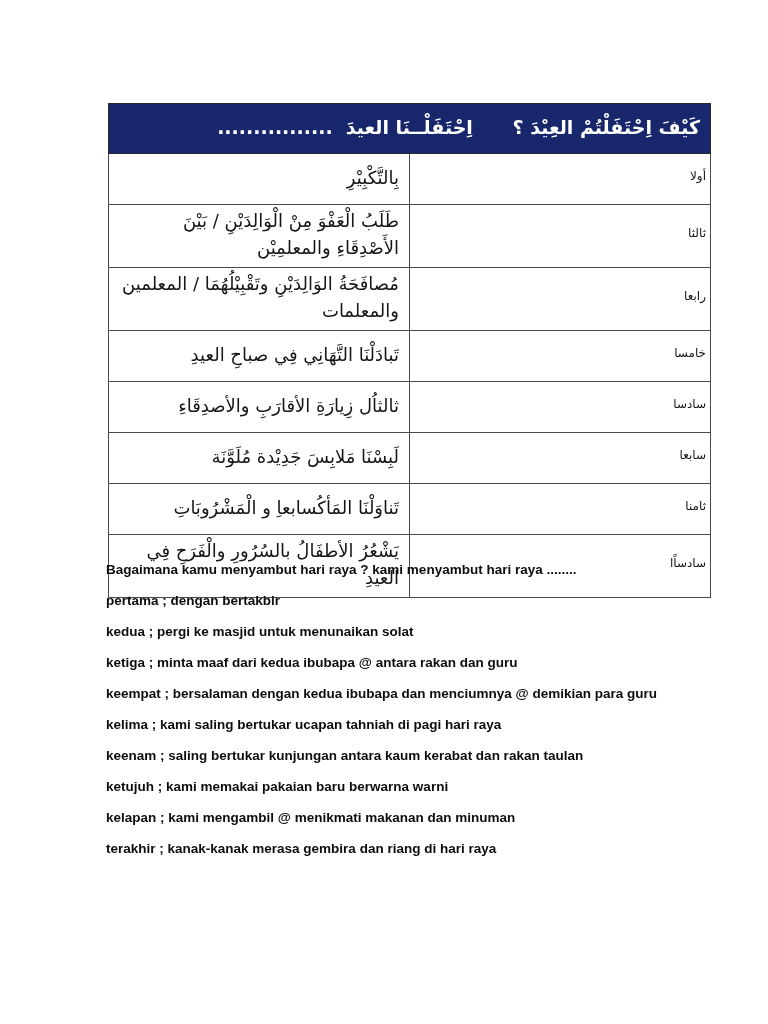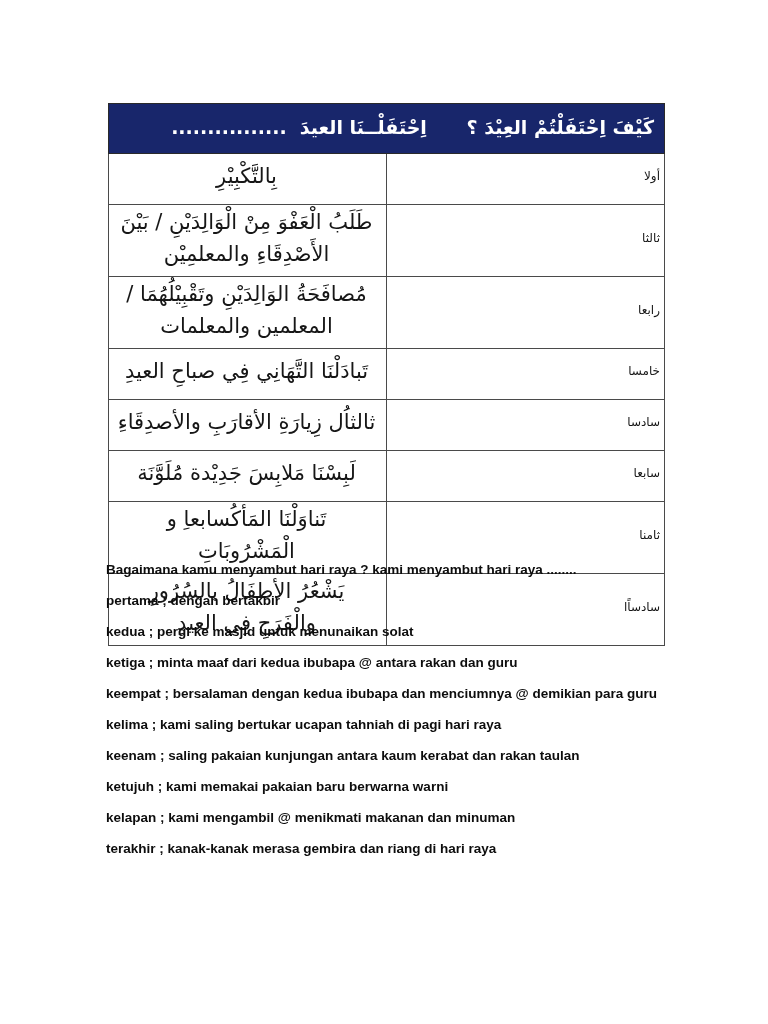--- a/index.html
+++ b/index.html
@@ -18,21 +18,21 @@
     position: absolute;
     inset: 0;
     background: #ffffff;
   }
 
   
   table.eid-table {
     position: absolute;
     left: 108px;
     top: 103px;
-    width: 557px;
+    width: 603px;
     border-collapse: collapse;
     direction: rtl;
     font-family: "DejaVu Sans", sans-serif;
     table-layout: fixed;
   }
   table.eid-table th.header-cell {
     background: #18266b;
     color: #ffffff;
     height: 45px;
     font-size: 19px;
@@ -51,22 +51,22 @@
     color: #161616;
     overflow: visible;
   }
   table.eid-table td.ordinal {
     width: 66px;
     text-align: right;
     font-size: 12px;
     padding: 0 4px 6px 4px;
   }
   table.eid-table td.content {
-    text-align: center;
-    font-size: 21px;
+    text-align: right;
+    font-size: 18px;
     padding: 2px 10px 6px 8px;
     line-height: 1.5;
   }
 
   
   .notes {
     position: absolute;
     left: 90px;
     top: 561px;
     width: 600px;
@@ -129,19 +129,19 @@
     </tbody>
   </table>
 
   <div class="notes">
     <p>Bagaimana kamu menyambut hari raya ? kami menyambut hari raya ........</p>
     <p>pertama ; dengan bertakbir</p>
     <p>kedua ; pergi ke masjid untuk menunaikan solat</p>
     <p>ketiga ; minta maaf dari kedua ibubapa @ antara rakan dan guru</p>
     <p>keempat ; bersalaman dengan kedua ibubapa dan menciumnya @ demikian para guru</p>
     <p>kelima ; kami saling bertukar ucapan tahniah di pagi hari raya</p>
-    <p>keenam ; saling pakaian kunjungan antara kaum kerabat dan rakan taulan</p>
+    <p>keenam ; saling bertukar kunjungan antara kaum kerabat dan rakan taulan</p>
     <p>ketujuh ; kami memakai pakaian baru berwarna warni</p>
     <p>kelapan ; kami mengambil @ menikmati makanan dan minuman</p>
     <p>terakhir ; kanak-kanak merasa gembira dan riang di hari raya</p>
   </div>
 
 </div>
 
 </body></html>

